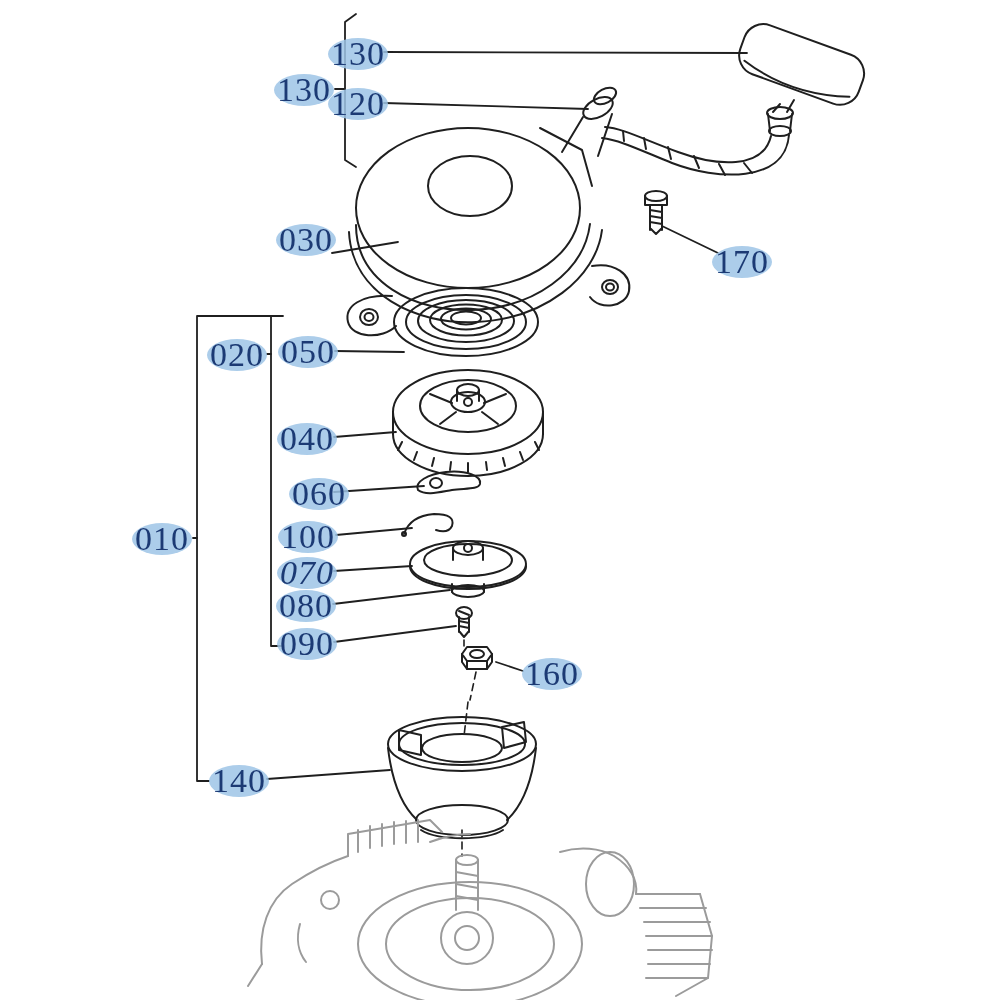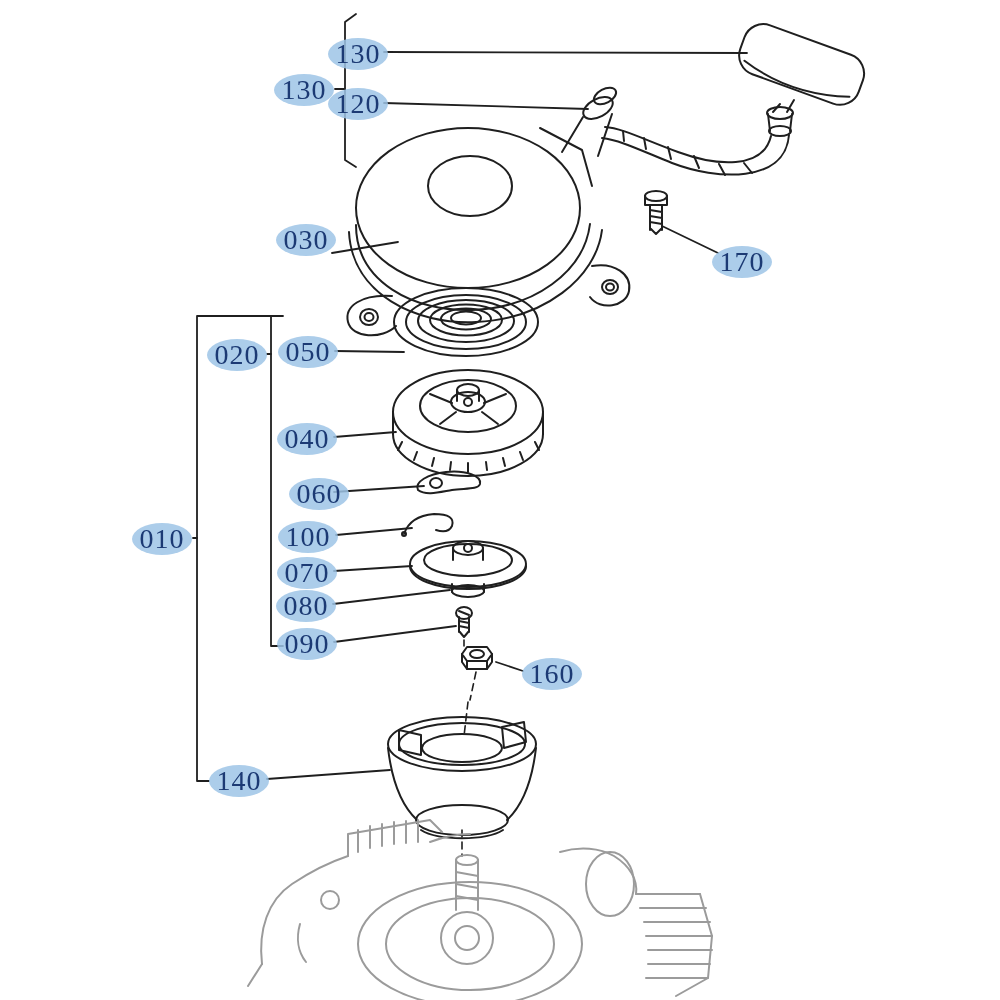--- a/index.html
+++ b/index.html
@@ -10,21 +10,21 @@
     overflow:hidden;
     font-family:"Liberation Serif","DejaVu Serif",serif;
   }
   .stage svg{position:absolute;left:0;top:0;}
   .callout{
     position:absolute;
     width:60px;height:32px;
     border-radius:50%;
     background:rgba(158,196,230,0.85);
     display:flex;align-items:center;justify-content:center;
-    font-size:28px;
+    font-size:34px;
     letter-spacing:1px;
     color:#1c3a74;
     cursor:pointer;
     line-height:1;
   }
 </style>
 </head>
 <body>
 
 <div class="stage">
@@ -220,21 +220,21 @@
     </div>
   <div class="callout" style="left:289px;top:478px;">
       <span>060</span>
     </div>
   <div class="callout" style="left:132px;top:523px;align-items:center;">
       <span>010</span>
     </div>
   <div class="callout" style="left:278px;top:521px;">
       <span>100</span>
     </div>
-  <div class="callout" style="left:277px;top:557px;">
+  <div class="callout" style="left:277px;top:557px;font-style:italic;">
       <span>070</span>
     </div>
   <div class="callout" style="left:276px;top:590px;">
       <span>080</span>
     </div>
   <div class="callout" style="left:277px;top:628px;">
       <span>090</span>
     </div>
   <div class="callout" style="left:522px;top:658px;">
       <span>160</span>

